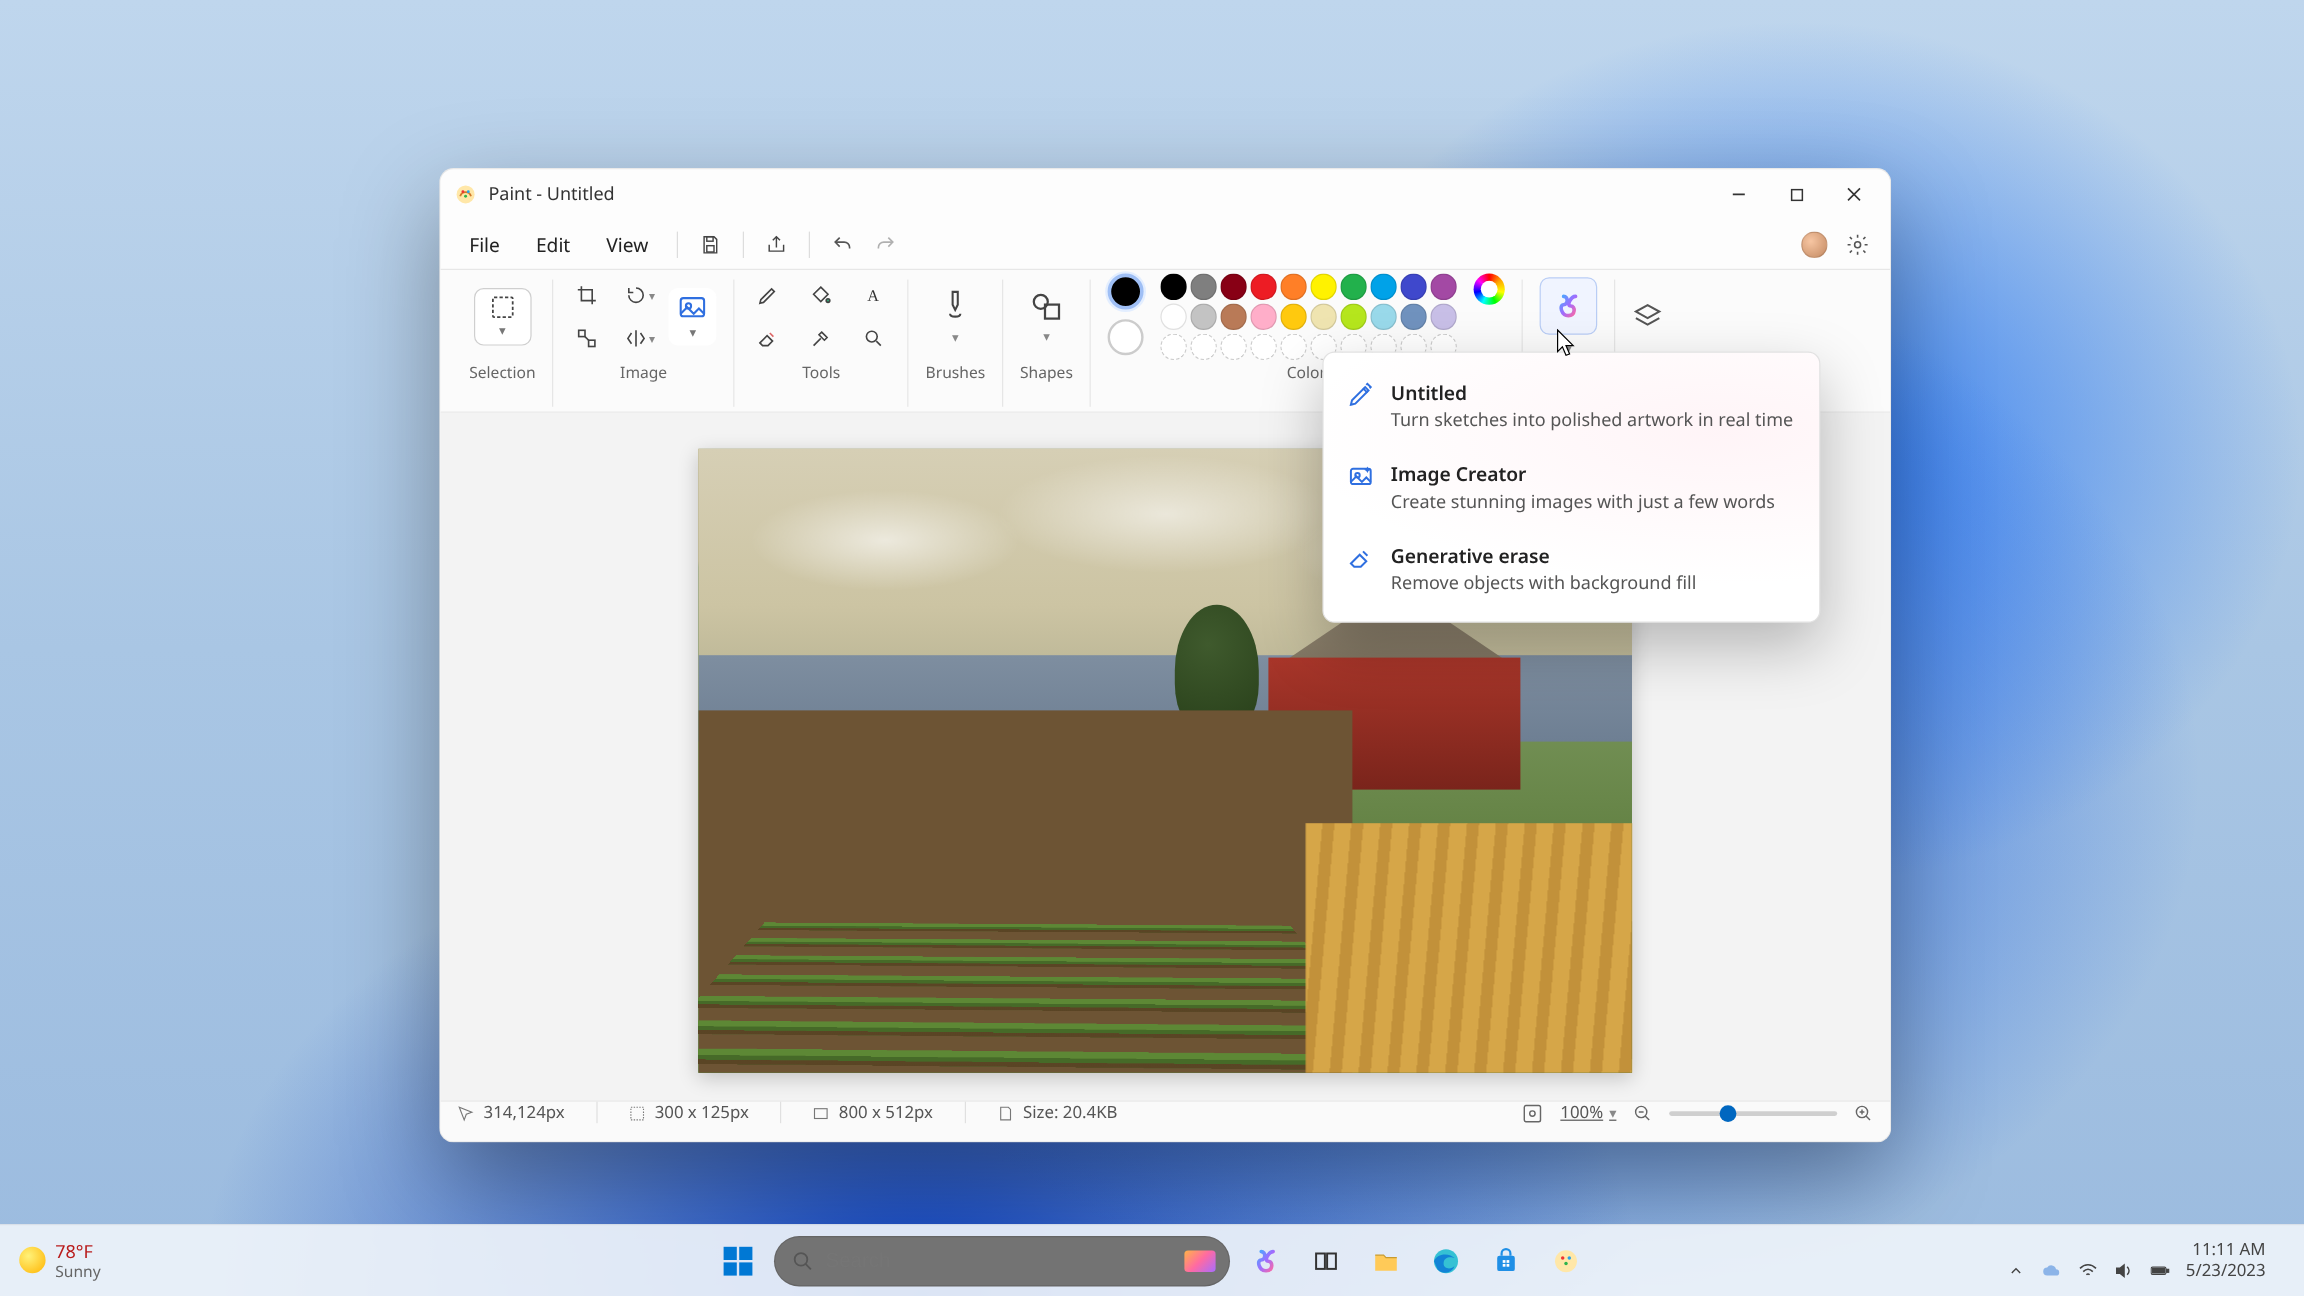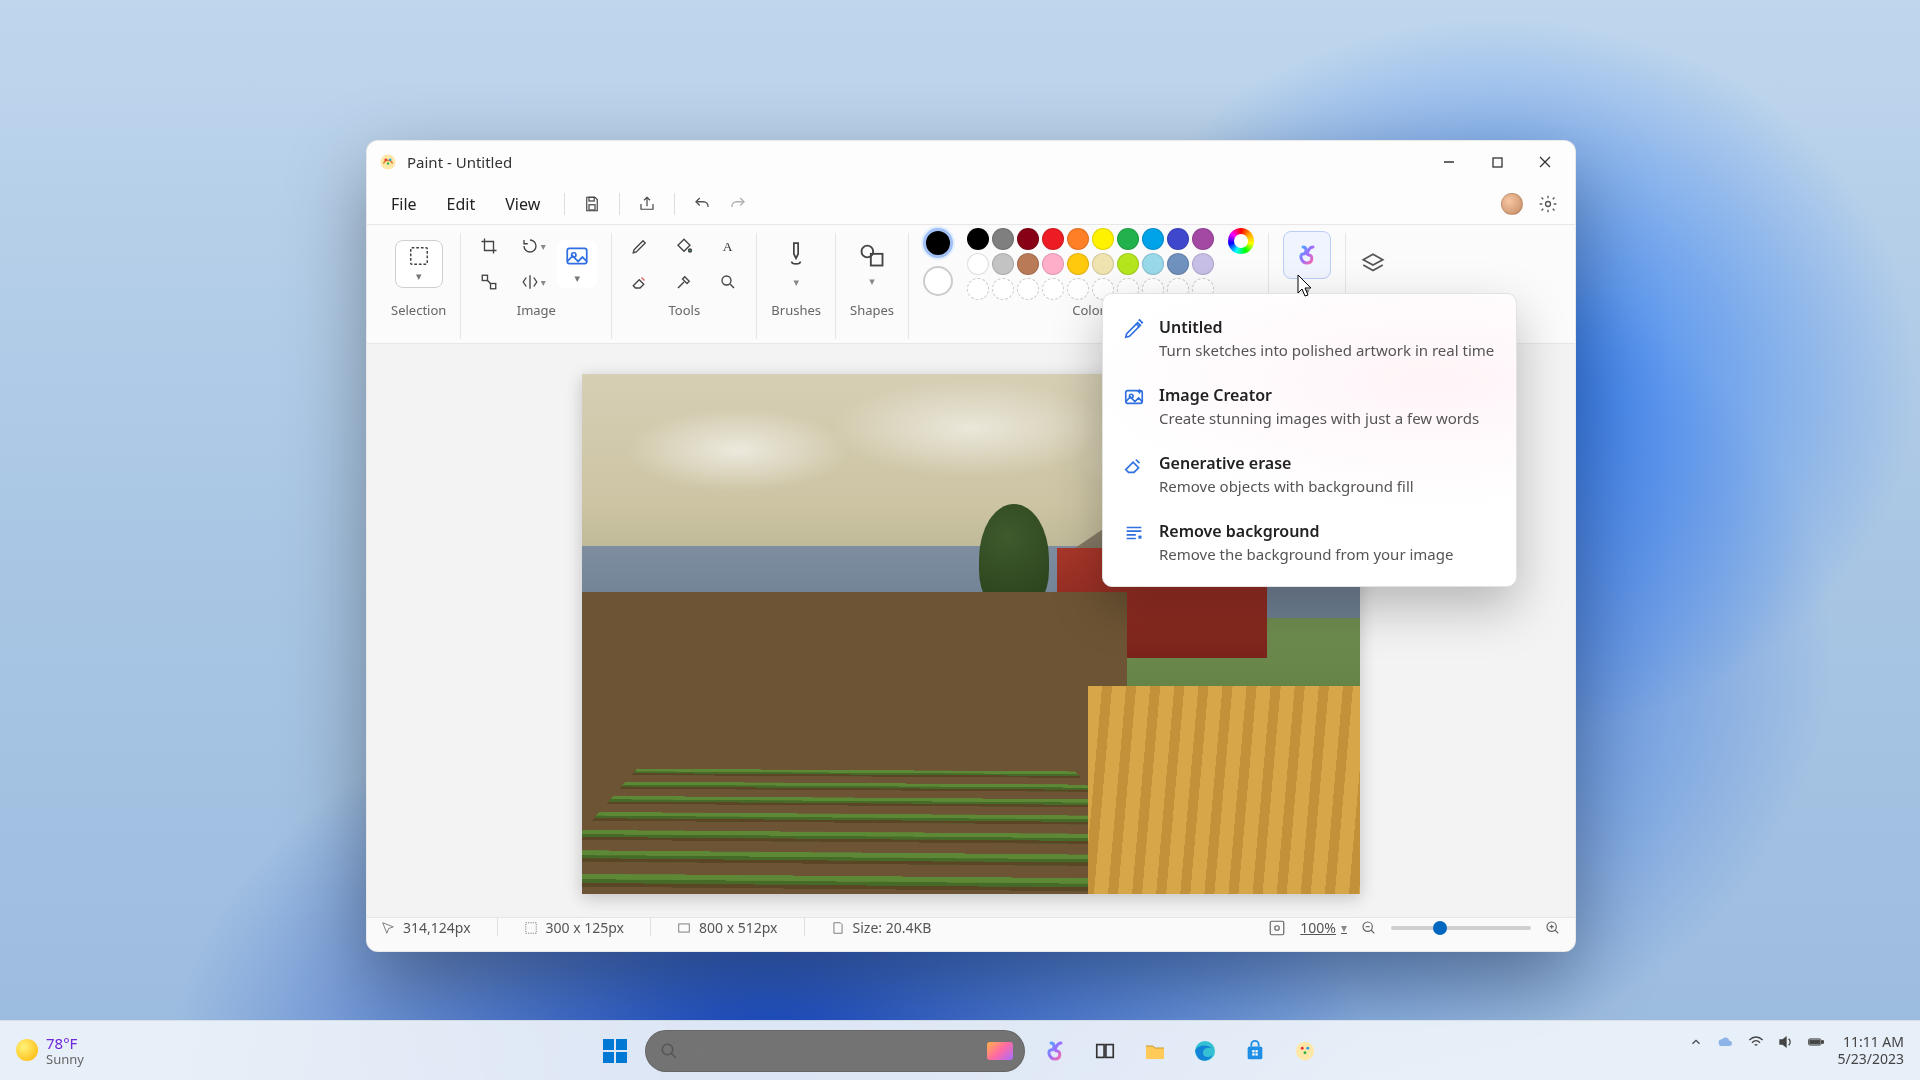--- a/index.html
+++ b/index.html
@@ -19,31 +19,31 @@
   
   .taskbar {
     position: absolute; left: 0; right: 0; bottom: 0; height: 60px;
     background: rgba(238,243,250,0.92);
     border-top: 1px solid rgba(0,0,0,0.06);
     display: flex; align-items: center;
   }
   .taskbar-left { position:absolute; left:16px; display:flex; align-items:center; gap:8px; }
   .taskbar-left .sun { width:22px; height:22px; border-radius:50%; background: radial-gradient(circle at 35% 35%, #fff27a, #ffb300); }
   .taskbar-left .weather-text { line-height:1.1; }
-  .taskbar-left .temp { font-size:15px; color:#6d28d9; }
+  .taskbar-left .temp { font-size:15px; color:#b91c1c; }
   .taskbar-left .cond { font-size:13px; color:#666; }
   .taskbar-center { margin: 0 auto; display:flex; align-items:center; gap:10px; }
   .tb-icon { width:40px; height:40px; display:flex; align-items:center; justify-content:center; border-radius:4px; }
   .start-logo { display:grid; grid-template-columns: 11px 11px; grid-template-rows: 11px 11px; gap:2px; }
   .start-logo span { background:#0078d4; }
   .searchbox { display:flex; align-items:center; gap:10px; height:42px; width:380px; background:#737373; border-radius:22px; padding:0 15px; box-shadow: inset 0 0 0 1px rgba(0,0,0,0.12); position:relative; }
   .searchbox input { border:none; outline:none; font-size:17px; flex:1; background:transparent; }
   .searchbox .mag { color:#555; }
   .search-accent { width:26px; height:18px; border-radius:3px; background:linear-gradient(135deg,#ffb347,#ff6aa2,#a86cff); position:absolute; right:12px; }
-  .taskbar-right { position:absolute; right:16px; display:flex; align-items:flex-start; gap:14px; color:#444; }
+  .taskbar-right { position:absolute; right:32px; display:flex; align-items:flex-end; gap:14px; color:#444; }
   .taskbar-right .clock { text-align:right; line-height:1.15; font-size:14px; }
   .tray-ic { width:16px; height:16px; display:flex; align-items:center; justify-content:center; }
 
   
   .window {
     position:absolute; left:366px; top:140px; width:1210px; height:812px;
     background:#fdfdfd; border-radius:12px; box-shadow: 0 30px 80px rgba(0,0,0,0.35);
     display:flex; flex-direction:column; overflow:hidden; border:1px solid rgba(0,0,0,0.08);
   }
   .titlebar { height:42px; display:flex; align-items:center; padding:0 6px 0 12px; gap:10px; }
@@ -502,32 +502,20 @@
           <svg width="22" height="22" viewBox="0 0 24 24" fill="none" stroke="#2f6fe0" stroke-width="1.8">
             <path d="M3 17l8-8 6 6-5 5H6z"></path>
             <path d="M14 6l4 4"></path>
           </svg>
         </div>
         <div class="dd-txt">
           <div class="t">Generative erase</div>
           <div class="d">Remove objects with background fill</div>
         </div>
       </div>
-      <div class="dd-item">
-        <div class="dd-ico">
-          <svg width="22" height="22" viewBox="0 0 24 24" fill="none" stroke="#2f6fe0" stroke-width="1.8">
-            <path d="M4 6h16M4 10h16M4 14h10M4 18h10"></path>
-            <path d="M17 15l3 3m0-3l-3 3"></path>
-          </svg>
-        </div>
-        <div class="dd-txt">
-          <div class="t">Remove background</div>
-          <div class="d">Remove the background from your image</div>
-        </div>
-      </div>
     </div>
 
   <div class="cursor">
     <svg width="18" height="24" viewBox="0 0 18 24">
         <path d="M1 1l0 18 4-4 3 7 3-1-3-7 6 0z" fill="#fff" stroke="#000" stroke-width="1"></path>
       </svg>
   </div>
 
   <div class="statusbar">
     <div class="status-group">

